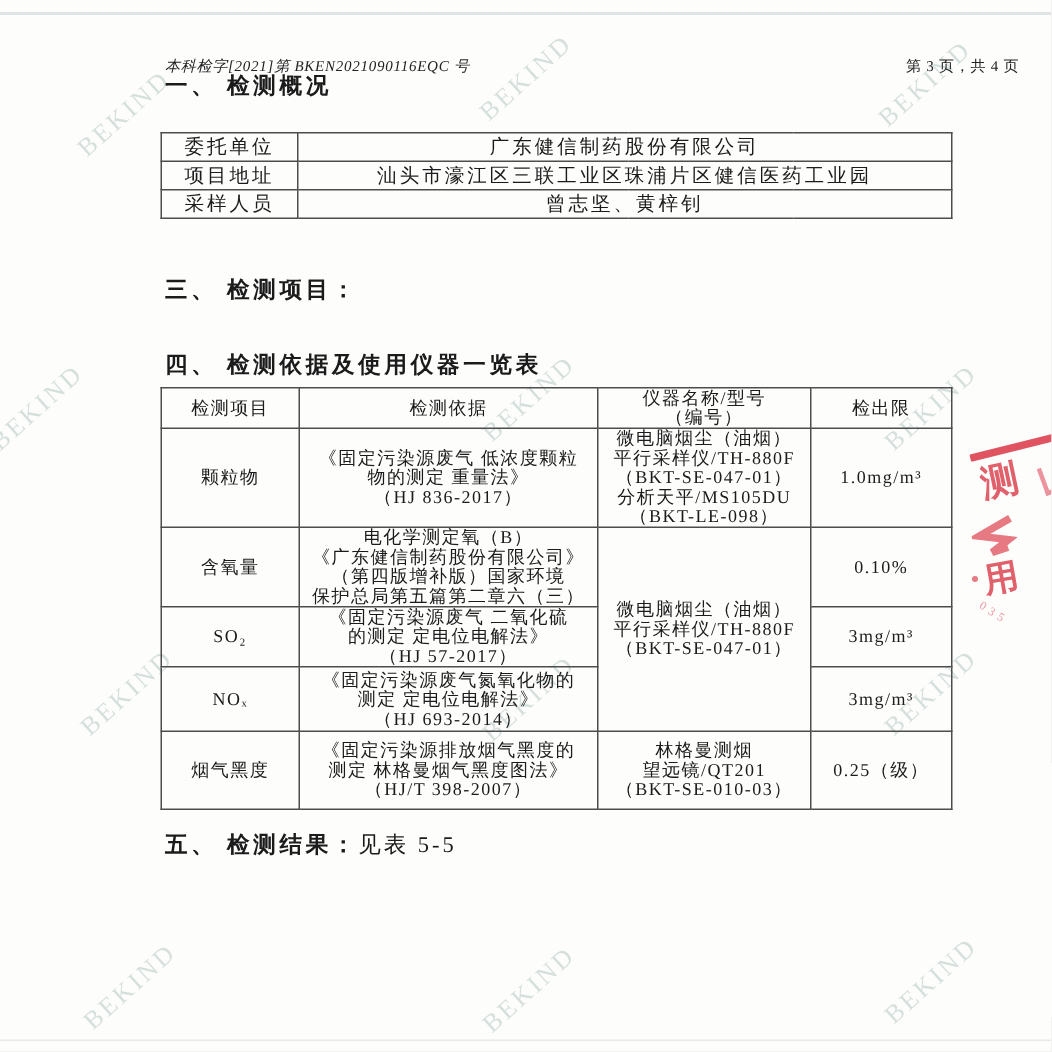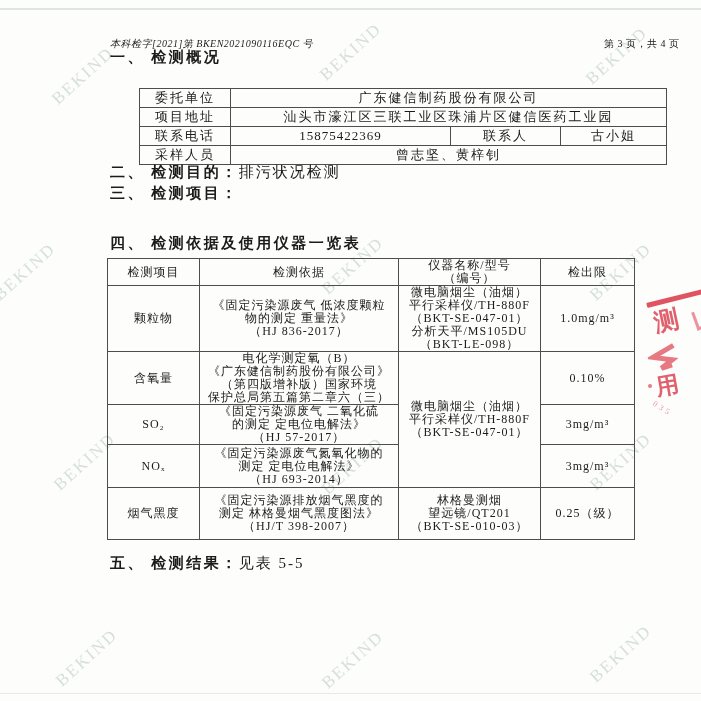--- a/index.html
+++ b/index.html
@@ -36,21 +36,21 @@
   .s3 .val .line2 { margin-top:10px; }
   .s4 { top:234px; font-weight:bold; letter-spacing:2.5px; }
   .s5 { top:554px; }
 
   
   table { position:absolute; left:107px; border-collapse:collapse; table-layout:fixed; }
   td {
     border:1px solid #4d4d4d; text-align:center; vertical-align:middle;
     padding:0 2px; overflow:hidden;
   }
-  .t1 { top:88px; width:527px; font-size:13px;margin-left:32px; }
+  .t1 { top:88px; width:527px; font-size:13px; }
   .t1 td { letter-spacing:2px; height:18px; }
   .t1 .num { letter-spacing:1px; }
   .t2 { top:258px; width:527px; font-size:12px; }
   .t2 td { letter-spacing:1px; line-height:13px; }
   .ml { white-space:pre-line; }
   .lat { letter-spacing:0.3px; }
 
   
   .stamp { position:absolute; left:640px; top:284px; width:70px; height:140px; color:#dc4553; }
   .stamp-bar { position:absolute; left:6px; top:12px; width:58px; height:5px; background:#dd4050; transform:rotate(-14deg); border-radius:1px; opacity:0.9; }
@@ -97,35 +97,26 @@
     <tbody>
         <tr>
       <td>委托单位</td>
       <td colspan="3">广东健信制药股份有限公司</td>
     </tr>
     <tr>
       <td>项目地址</td>
       <td colspan="3">汕头市濠江区三联工业区珠浦片区健信医药工业园</td>
     </tr>
     <tr>
-      <td>联系电话</td>
-      <td class="num">15875422369</td>
-      <td>联系人</td>
-      <td>古小姐</td>
-    </tr>
-    <tr>
       <td>采样人员</td>
       <td colspan="3">曾志坚、黄梓钊</td>
     </tr>
   </tbody>
     </table>
 
-  <div class="sec s2">
-    <b>二、 检测目的：</b><span>排污状况检测</span>
-  </div>
   <div class="sec s3">
     <b>三、 检测项目：</b>
   </div>
 
   <div class="sec s4">四、 检测依据及使用仪器一览表</div>
 
   <table class="t2">
     <colgroup>
         <col style="width:92px">
         <col style="width:199px">

